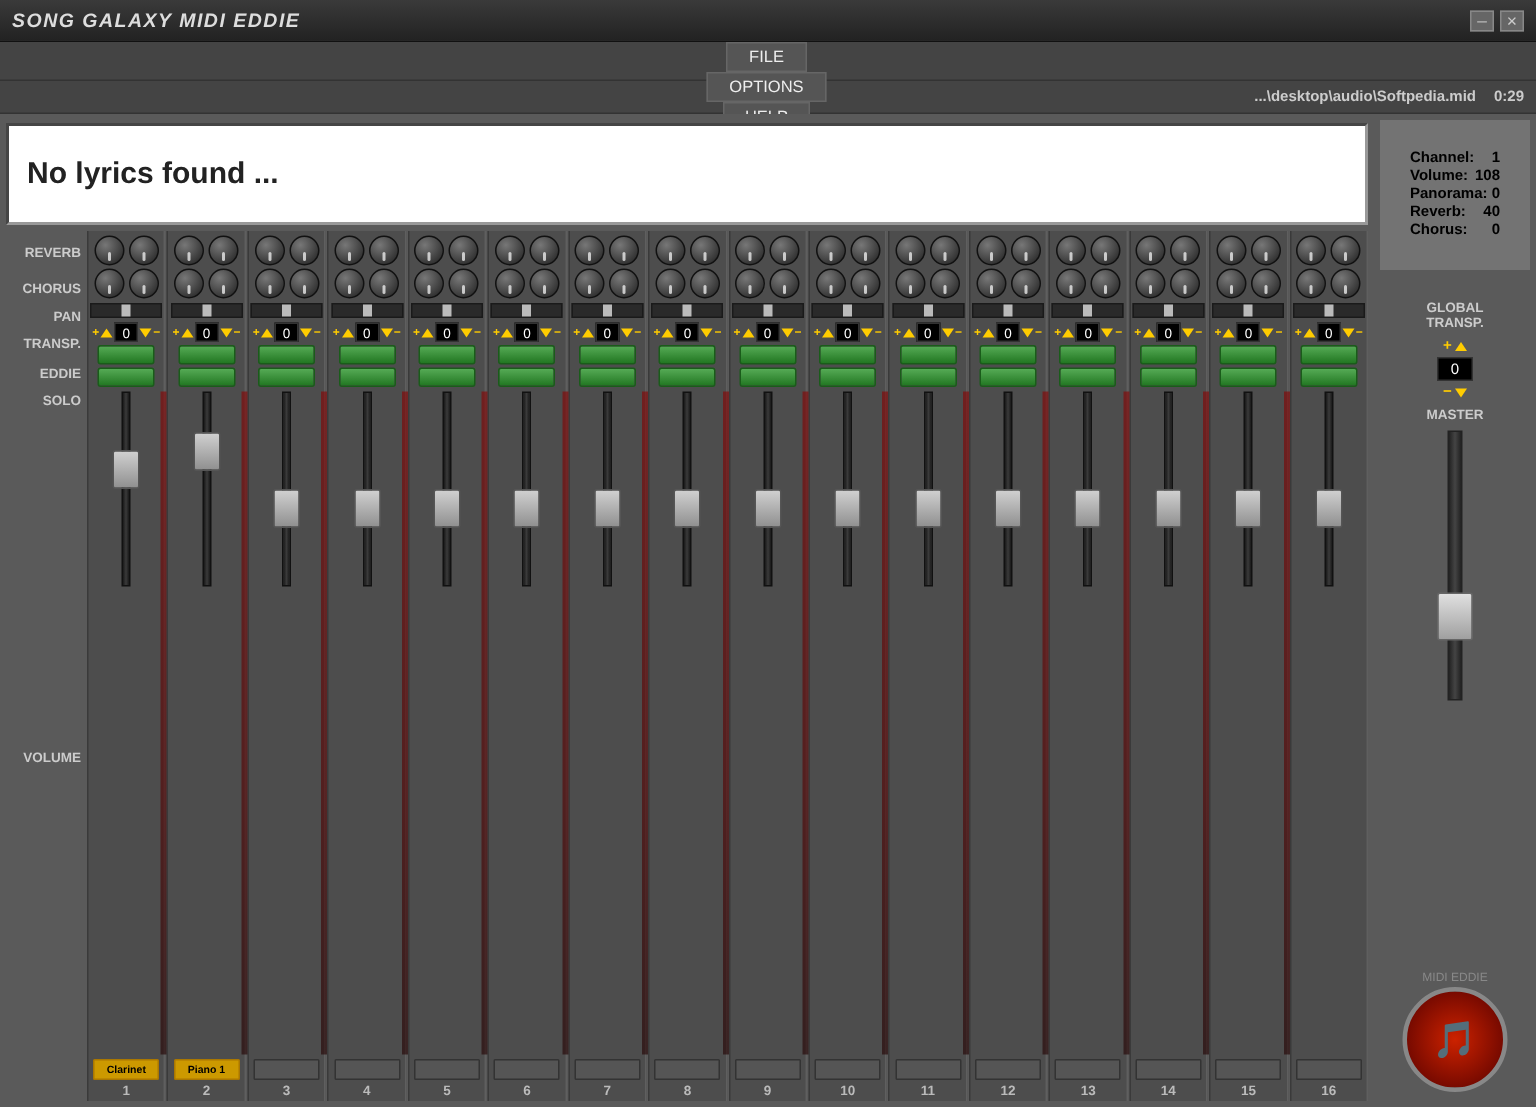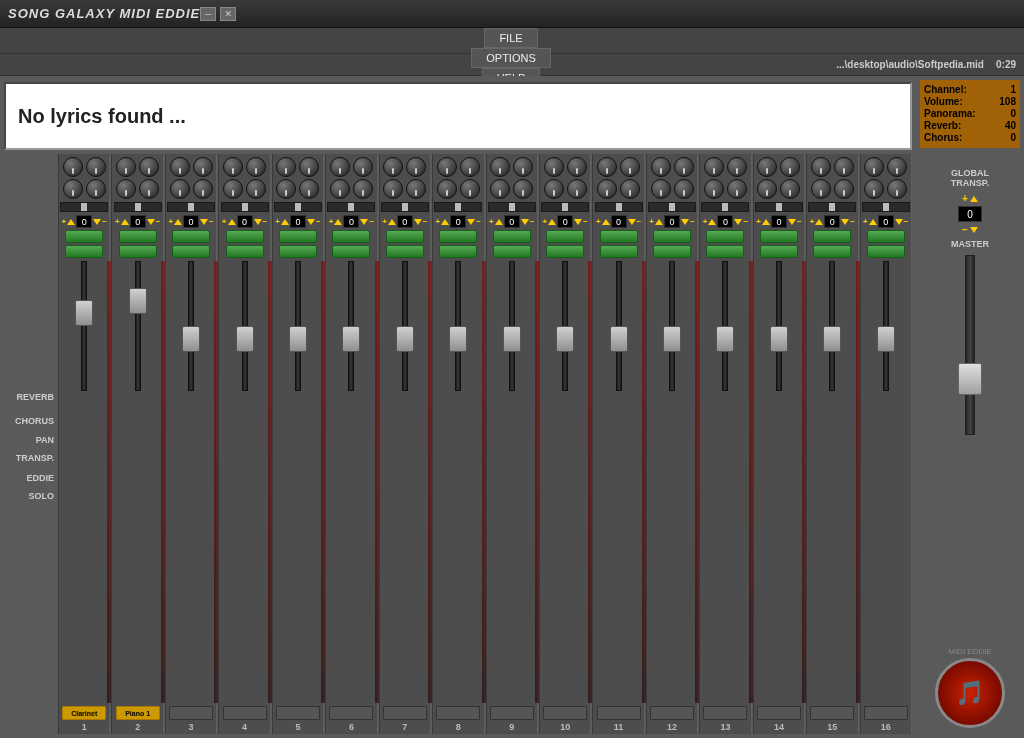--- a/index.html
+++ b/index.html
@@ -11,20 +11,21 @@
       overflow: hidden;
       user-select: none;
     }
 
     
     #titlebar {
       height: 28px;
       background: linear-gradient(to bottom, #3a3a3a, #222);
       display: flex;
       align-items: center;
+      justify-content: space-between;
       padding: 0 8px;
       border-bottom: 1px solid #111;
     }
     #titlebar .title {
       color: #ddd;
       font-size: 13px;
       font-weight: bold;
       font-style: italic;
       letter-spacing: 1px;
     }
@@ -115,22 +116,22 @@
       width: 108px;
       background: #5a5a5a;
       display: flex;
       flex-direction: column;
       padding: 4px;
       gap: 4px;
     }
 
     
     #ch-info {
-      background: #a16207;
-      padding: 4px;
+      background: #737373;
+      padding: 20px;
       font-size: 11px;
       font-weight: bold;
     }
     .ch-info-row {
       display: flex;
       justify-content: space-between;
       color: #000;
       margin-bottom: 1px;
       font-size: 10px;
     }
@@ -463,20 +464,21 @@
 
     <div id="channels-row" style="display:flex; flex:1; overflow:hidden;">
 
       <div class="labels-column" style="padding-top: 2px; width:54px;">
         <div style="height:24px;" class="label-cell">REVERB</div>
         <div style="height:24px;" class="label-cell">CHORUS</div>
         <div style="height:14px;" class="label-cell">PAN</div>
         <div style="height:22px;" class="label-cell">TRANSP.</div>
         <div style="height:18px;" class="label-cell">EDDIE</div>
         <div style="height:18px;" class="label-cell">SOLO</div>
+        <div style="flex:1;" class="label-cell">VOLUME</div>
       </div>
 
       <div class="strips-row" id="strips-container">
       <div class="strip">
             <div class="two-knobs">
               <div class="knob-sm"></div>
               <div class="knob-sm"></div>
             </div>
             <div class="two-knobs">
               <div class="knob-sm"></div>

